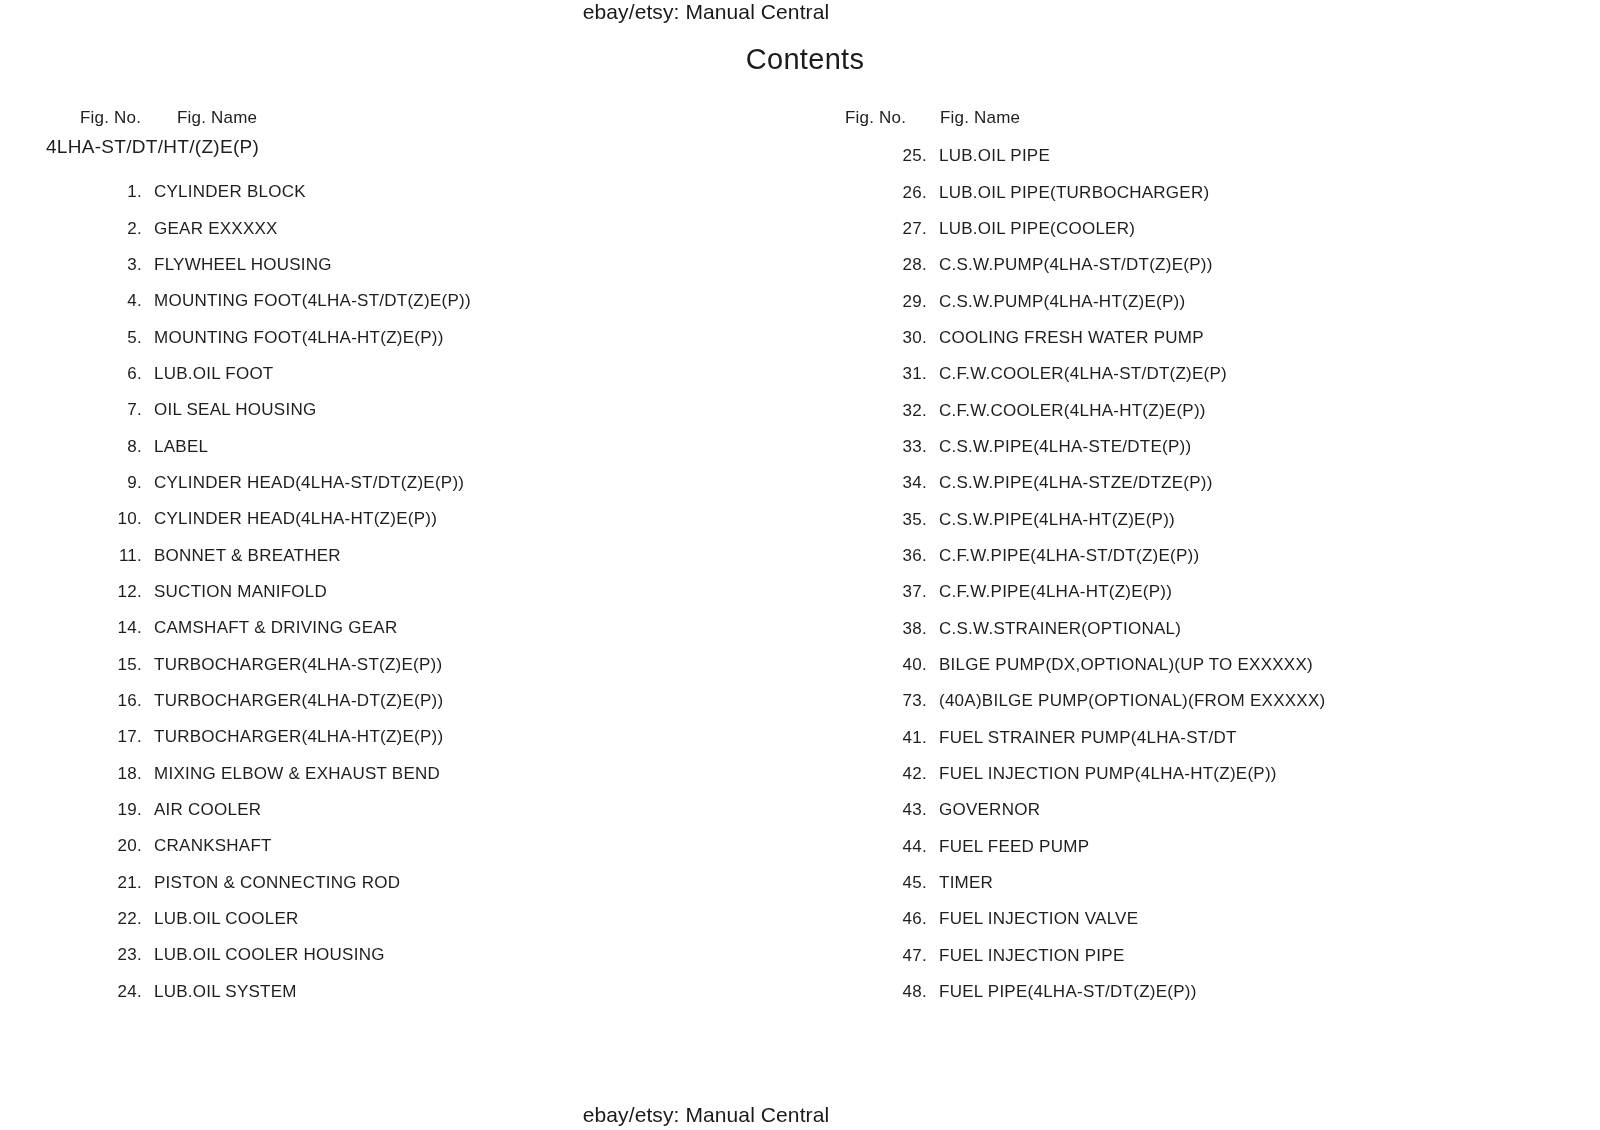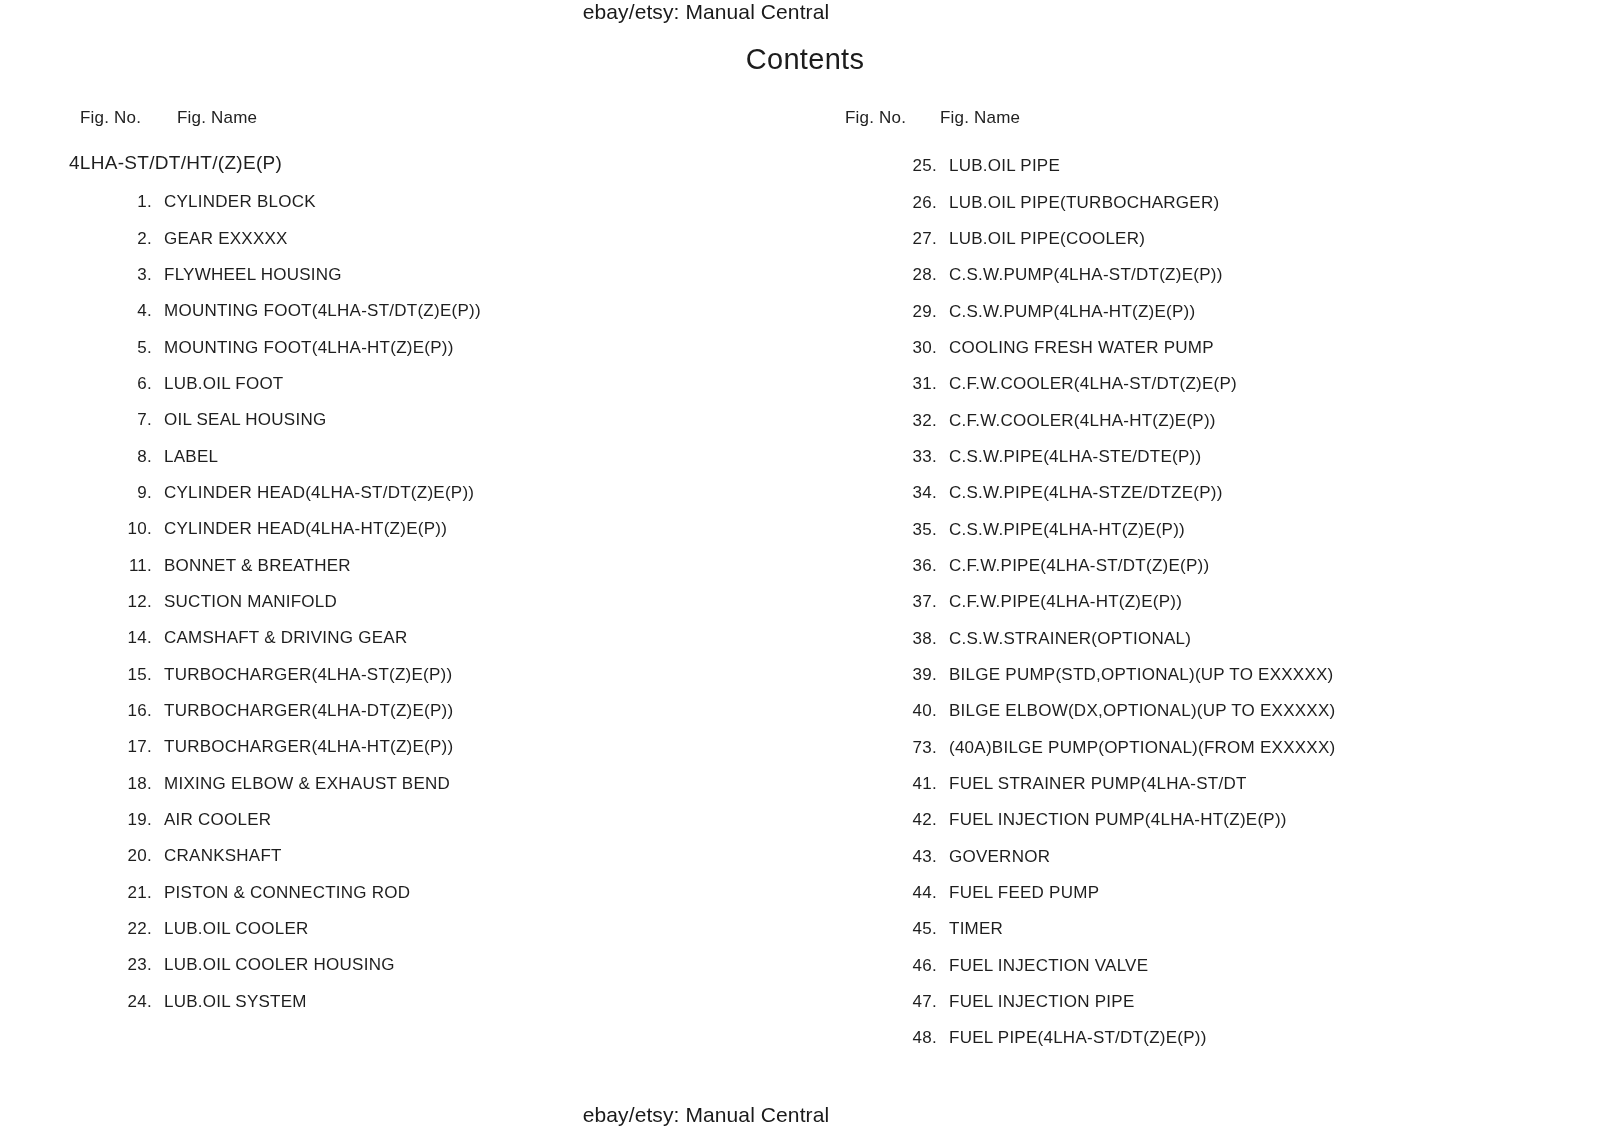--- a/index.html
+++ b/index.html
@@ -46,30 +46,29 @@
     letter-spacing: 0.2px;
     white-space: nowrap;
   }
   .fig-no-left   { left: 80px; }
   .fig-name-left { left: 177px; }
   .fig-no-right   { left: 845px; }
   .fig-name-right { left: 940px; }
   .section-header {
     position: absolute;
     left: 46px;
-    top: 152px;
+    top: 136px;
     font-size: 19px;
     color: #1e1e1e;
     letter-spacing: 0.3px;
     white-space: nowrap;
-    margin-left: 23px;
   }
   ul.fig-list {
     position: absolute;
-    margin: 14px;
+    margin: 4px;
     padding: 0;
     list-style: none;
   }
   ul.fig-list.left  { left: 78px;  top: 170px; }
   ul.fig-list.right { left: 863px; top: 134px; }
   ul.fig-list li.row {
     height: 36.35px;
     display: flex;
     align-items: center;
     font-size: 17px;
@@ -250,26 +249,22 @@
       </li>
       <li class="row">
         <span class="num">37.</span>
         <span class="name">C.F.W.PIPE(4LHA-HT(Z)E(P))</span>
       </li>
       <li class="row">
         <span class="num">38.</span>
         <span class="name">C.S.W.STRAINER(OPTIONAL)</span>
       </li>
       <li class="row">
-        <span class="num">39.</span>
-        <span class="name">BILGE PUMP(STD,OPTIONAL)(UP TO EXXXXX)</span>
-      </li>
-      <li class="row">
         <span class="num">40.</span>
-        <span class="name">BILGE ELBOW(DX,OPTIONAL)(UP TO EXXXXX)</span>
+        <span class="name">BILGE PUMP(DX,OPTIONAL)(UP TO EXXXXX)</span>
       </li>
       <li class="row">
         <span class="num">73.</span>
         <span class="name">(40A)BILGE PUMP(OPTIONAL)(FROM EXXXXX)</span>
       </li>
       <li class="row">
         <span class="num">41.</span>
         <span class="name">FUEL STRAINER PUMP(4LHA-ST/DT</span>
       </li>
       <li class="row">

